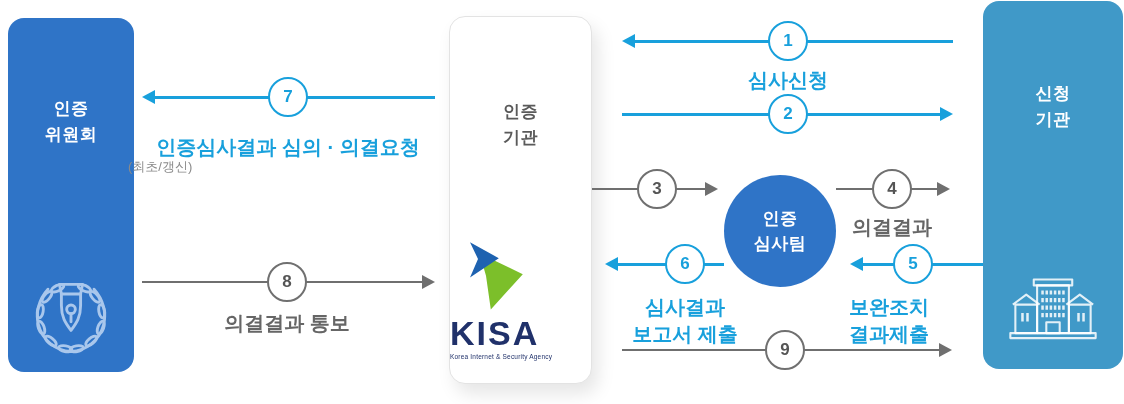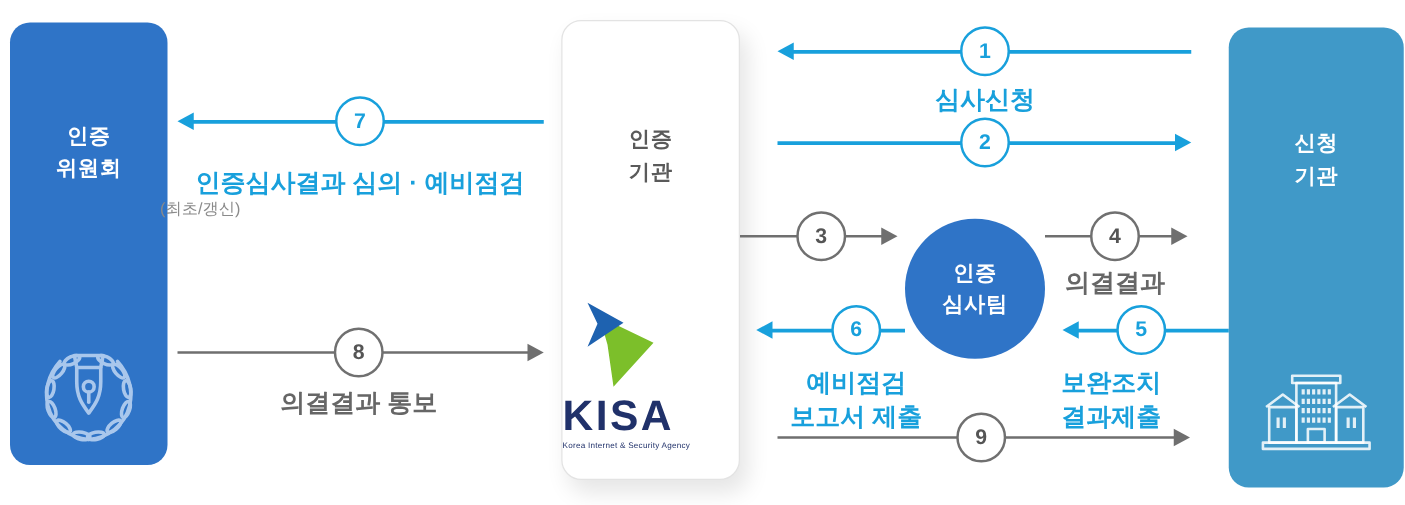--- a/index.html
+++ b/index.html
@@ -4,21 +4,21 @@
 <style>
   html,body{margin:0;padding:0;background:#fff;}
   *{box-sizing:border-box;}
   body{font-family:"Liberation Sans","DejaVu Sans",sans-serif;}
   .diagram{position:relative;width:1124px;height:404px;background:#fff;overflow:hidden;}
 
   
   .box{position:absolute;border-radius:16px;}
   .box.committee{left:8px;top:18px;width:126px;height:354px;background:var(--box-blue);}
   .box.certbody{left:449px;top:16px;width:143px;height:368px;background:#fff;border:1px solid #E3E3E3;box-shadow:6px 10px 18px rgba(0,0,0,.10);}
-  .box.applicant{left:983px;top:22px;width:140px;height:368px;background:var(--box-teal);}
+  .box.applicant{left:983px;top:1px;width:140px;height:368px;background:var(--box-teal);}
   .box-title{position:absolute;left:0;right:0;text-align:center;font-size:17px;font-weight:700;
              line-height:1.55;letter-spacing:.5px;white-space:pre-line;color:#fff;}
   .box.committee .box-title{top:78px;}
   .box.certbody .box-title{top:82px;color:#5A5A5A;}
   .box.applicant .box-title{top:80px;}
   .box-icon{position:absolute;left:50%;transform:translateX(-50%);}
   .box.committee .box-icon{top:258px;}
   .box.applicant .box-icon{top:272px;}
 
   
@@ -149,28 +149,28 @@
         <div class="step-line" style="left: 861px; width: 122px; top: 262.5px;"></div>
         <div class="step-head left" style="left: 850px; top: 257px;"></div>
         <div class="step-circle" style="left: 893px; top: 244px;">5</div>
         <div class="step-label" style="left: 809px; width: 160px; top: 294px;">보완조치
 결과제출</div>
       </div>
       <div class="step blue">
         <div class="step-line" style="left: 616px; width: 108px; top: 262.5px;"></div>
         <div class="step-head left" style="left: 605px; top: 257px;"></div>
         <div class="step-circle" style="left: 665px; top: 244px;">6</div>
-        <div class="step-label" style="left: 595px; width: 180px; top: 294px;">예비점검
+        <div class="step-label" style="left: 595px; width: 180px; top: 294px;">심사결과
 보고서 제출</div>
       </div>
       <div class="step blue">
         <div class="step-line" style="left: 153px; width: 282px; top: 95.5px;"></div>
         <div class="step-head left" style="left: 142px; top: 90px;"></div>
         <div class="step-circle" style="left: 268px; top: 77px;">7</div>
-        <div class="step-label" style="left: 128px; width: 320px; top: 134px;">인증심사결과 심의 · 예비점검</div>
+        <div class="step-label" style="left: 128px; width: 320px; top: 134px;">인증심사결과 심의 · 의결요청</div>
         <div class="step-sub" style="left: 128px; width: 320px; top: 158px;">(최초/갱신)</div>
       </div>
       <div class="step gray">
         <div class="step-line" style="left: 142px; width: 282px; top: 281px;"></div>
         <div class="step-head right" style="left: 422px; top: 275px;"></div>
         <div class="step-circle" style="left: 267px; top: 262px;">8</div>
         <div class="step-label" style="left: 177px; width: 220px; top: 310px;">의결결과 통보</div>
       </div>
       <div class="step gray">
         <div class="step-line" style="left: 622px; width: 319px; top: 349px;"></div>

